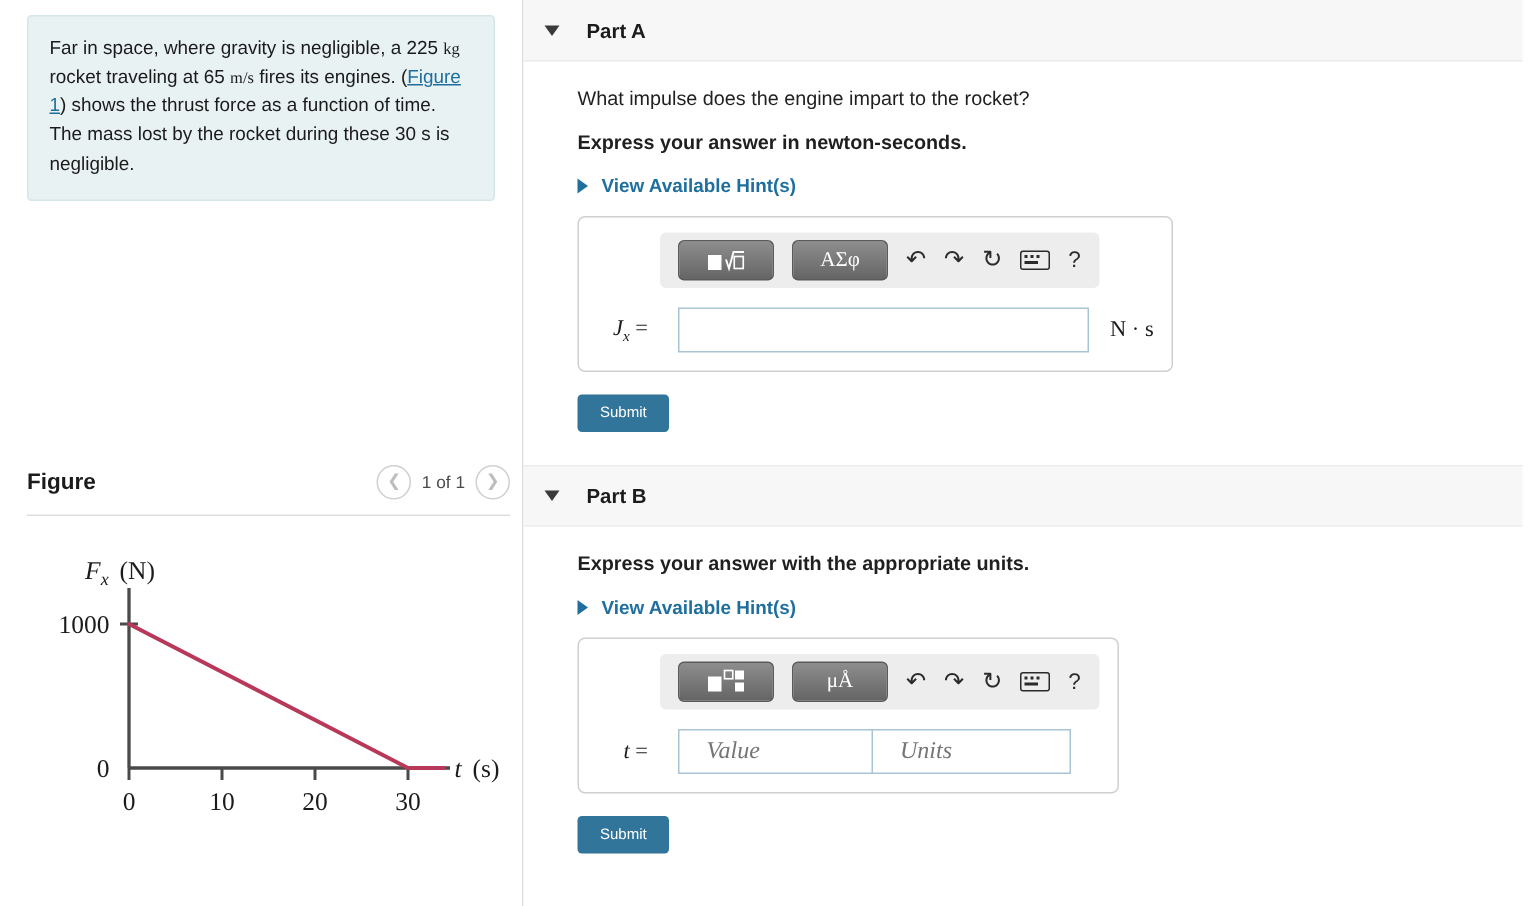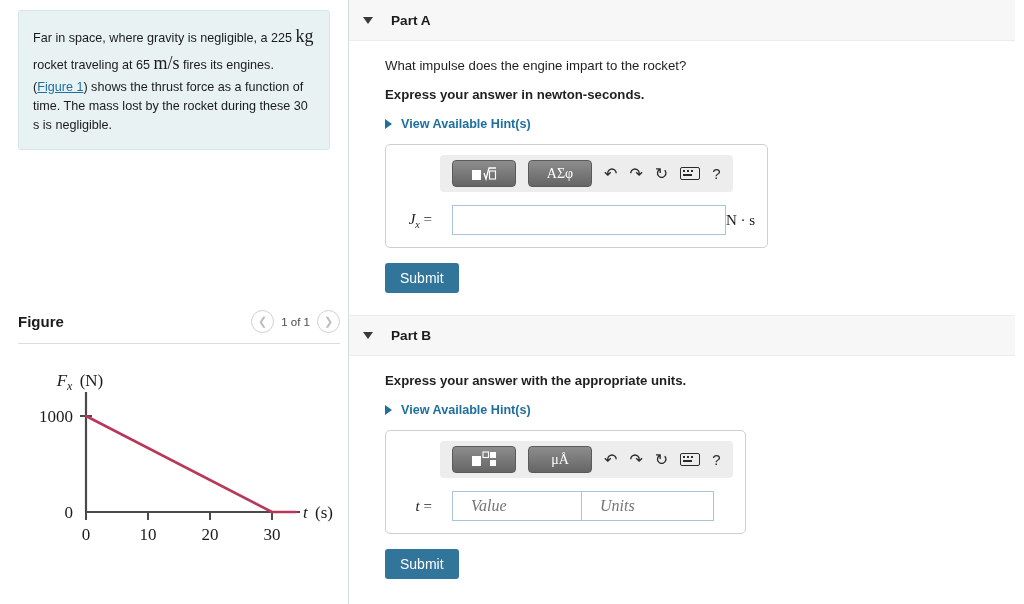--- a/index.html
+++ b/index.html
@@ -36,21 +36,21 @@
     background: #e8f2f3;
     border: 1px solid #d4e6e8;
     border-radius: 3px;
     padding: 12px 14px 14px 14px;
     font-size: 12.6px;
     line-height: 1.52;
     color: #1b1b1b;
   }
   .problem-statement .serif {
     font-family: "Liberation Serif", serif;
-    font-size: 18px;
+    font-size: 11px;
   }
   .fig-link {
     color: #1f6f9e;
     text-decoration: underline;
     cursor: pointer;
   }
 
   .figure-block {
     position: absolute;
     top: 310px;
@@ -245,31 +245,31 @@
     font-style: italic;
     color: #0c4a6e;
     padding: 0 18px;
   }
   .ans-input.wide { width: 274px; }
   .ans-input.half { width: 130px; }
   .ans-input.half2 { width: 132px; border-left: none; }
   .unit-label {
     font-family: "Liberation Serif", serif;
     font-size: 15px;
-    margin-left: 0;
+    margin-left: 14px;
     color: #1b1b1b;
     white-space: nowrap;
   }
   .submit-btn {
     margin-top: 15px;
     background: #32759b;
     border: none;
     border-radius: 3px;
     color: #ffffff;
-    font-size: 14px;
+    font-size: 10px;
     font-family: "Liberation Sans", sans-serif;
     padding: 7px 15px;
     cursor: pointer;
   }
   .sec-gap { height: 22px; }
 </style>
 </head>
 <body>
 
 <div class="page">

